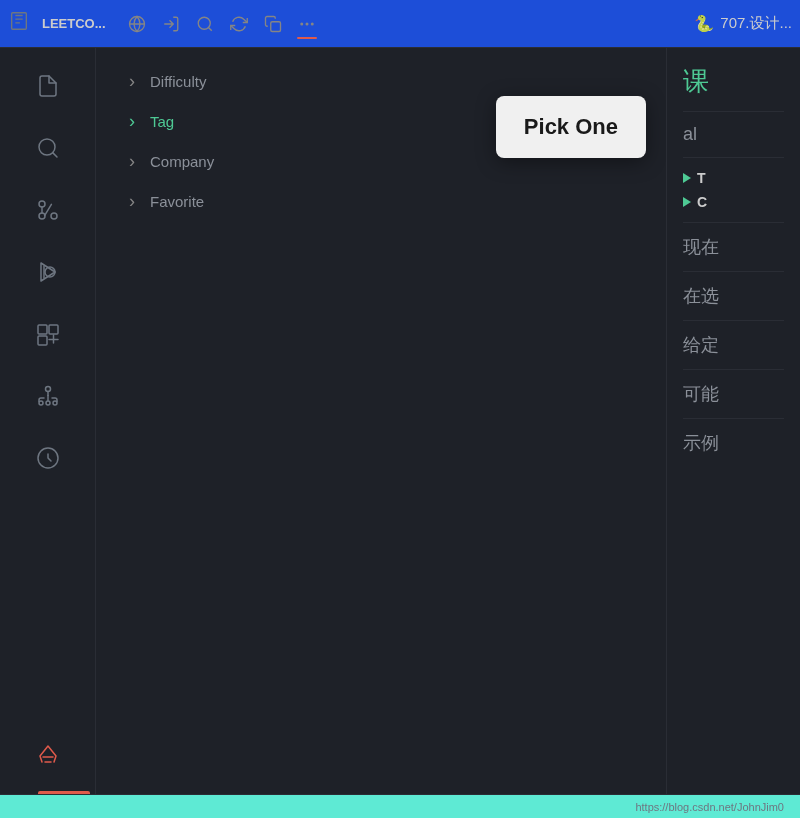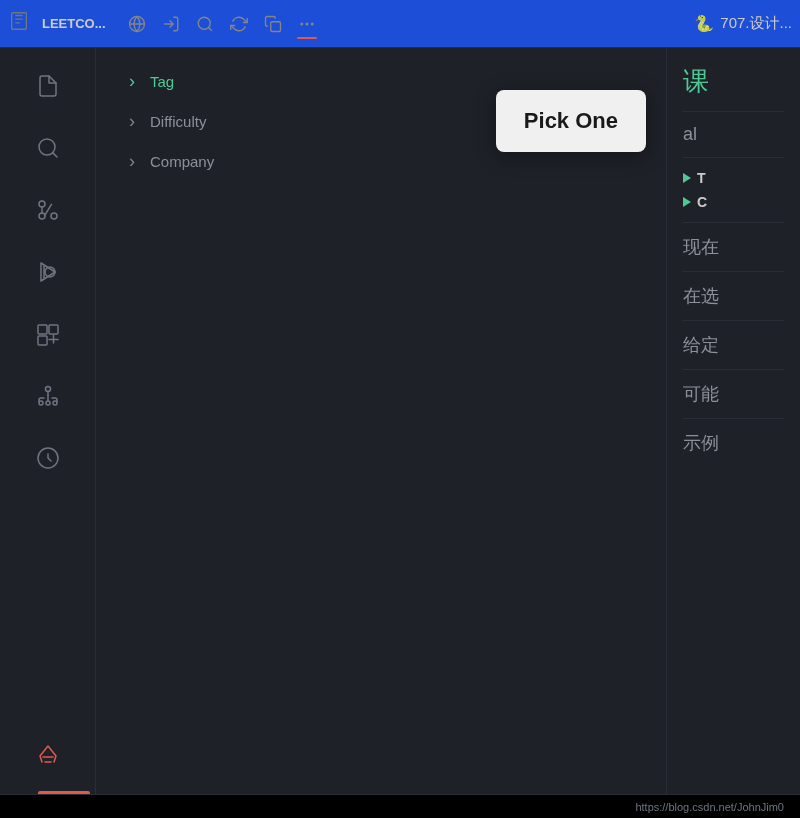--- a/index.html
+++ b/index.html
@@ -198,37 +198,37 @@
       height: 0;
       border-left: 8px solid #4ec994;
       border-top: 5px solid transparent;
       border-bottom: 5px solid transparent;
       display: inline-block;
     }
 
     
     .pick-one-popup {
       position: absolute;
-      top: 42px;
+      top: 48px;
       right: 20px;
       background: #f0f0f0;
       color: #1a1a1a;
       border-radius: 8px;
       padding: 18px 28px;
       font-size: 22px;
       font-weight: 600;
       box-shadow: 0 4px 20px rgba(0,0,0,0.4);
       z-index: 100;
       white-space: nowrap;
     }
 
     
     .status-bar {
       height: 24px;
-      background: #000000;
+      background: #5eead4;
       border-top: 1px solid #2a2d35;
       display: flex;
       align-items: center;
       padding: 0 16px;
       flex-shrink: 0;
     }
     .status-text {
       color: #6e7681;
       font-size: 11px;
       margin-left: auto;
@@ -355,34 +355,38 @@
   <div class="sidebar-panel">
 
     <div class="pick-one-popup">
       <span>Pick One</span>
     </div>
 
     <div class="filter-list">
 
 
       <div class="filter-item">
+        <span class="chevron chevron-right"></span>
+        <span class="filter-label default">Difficulty</span>
+      </div>
+
+      <div class="filter-item">
         <span class="chevron chevron-right" style="color:#4ec994;"></span>
         <span class="filter-label green">Tag</span>
-      </div>
-
-      <div class="filter-item">
-        <span class="chevron chevron-right"></span>
-        <span class="filter-label default">Difficulty</span>
       </div>
 
       <div class="filter-item">
         <span class="chevron chevron-right"></span>
         <span class="filter-label default">Company</span>
       </div>
 
+      <div class="filter-item">
+        <span class="chevron chevron-right"></span>
+        <span class="filter-label default">Favorite</span>
+      </div>
 
     </div>
   </div>
 
   <div class="right-panel">
     <div class="right-content">
       <div style="color:#4ec994; font-size:26px; margin-bottom:4px;">课</div>
       <div class="right-divider"></div>
       <div class="right-text-line">al</div>
       <div class="right-divider"></div>

